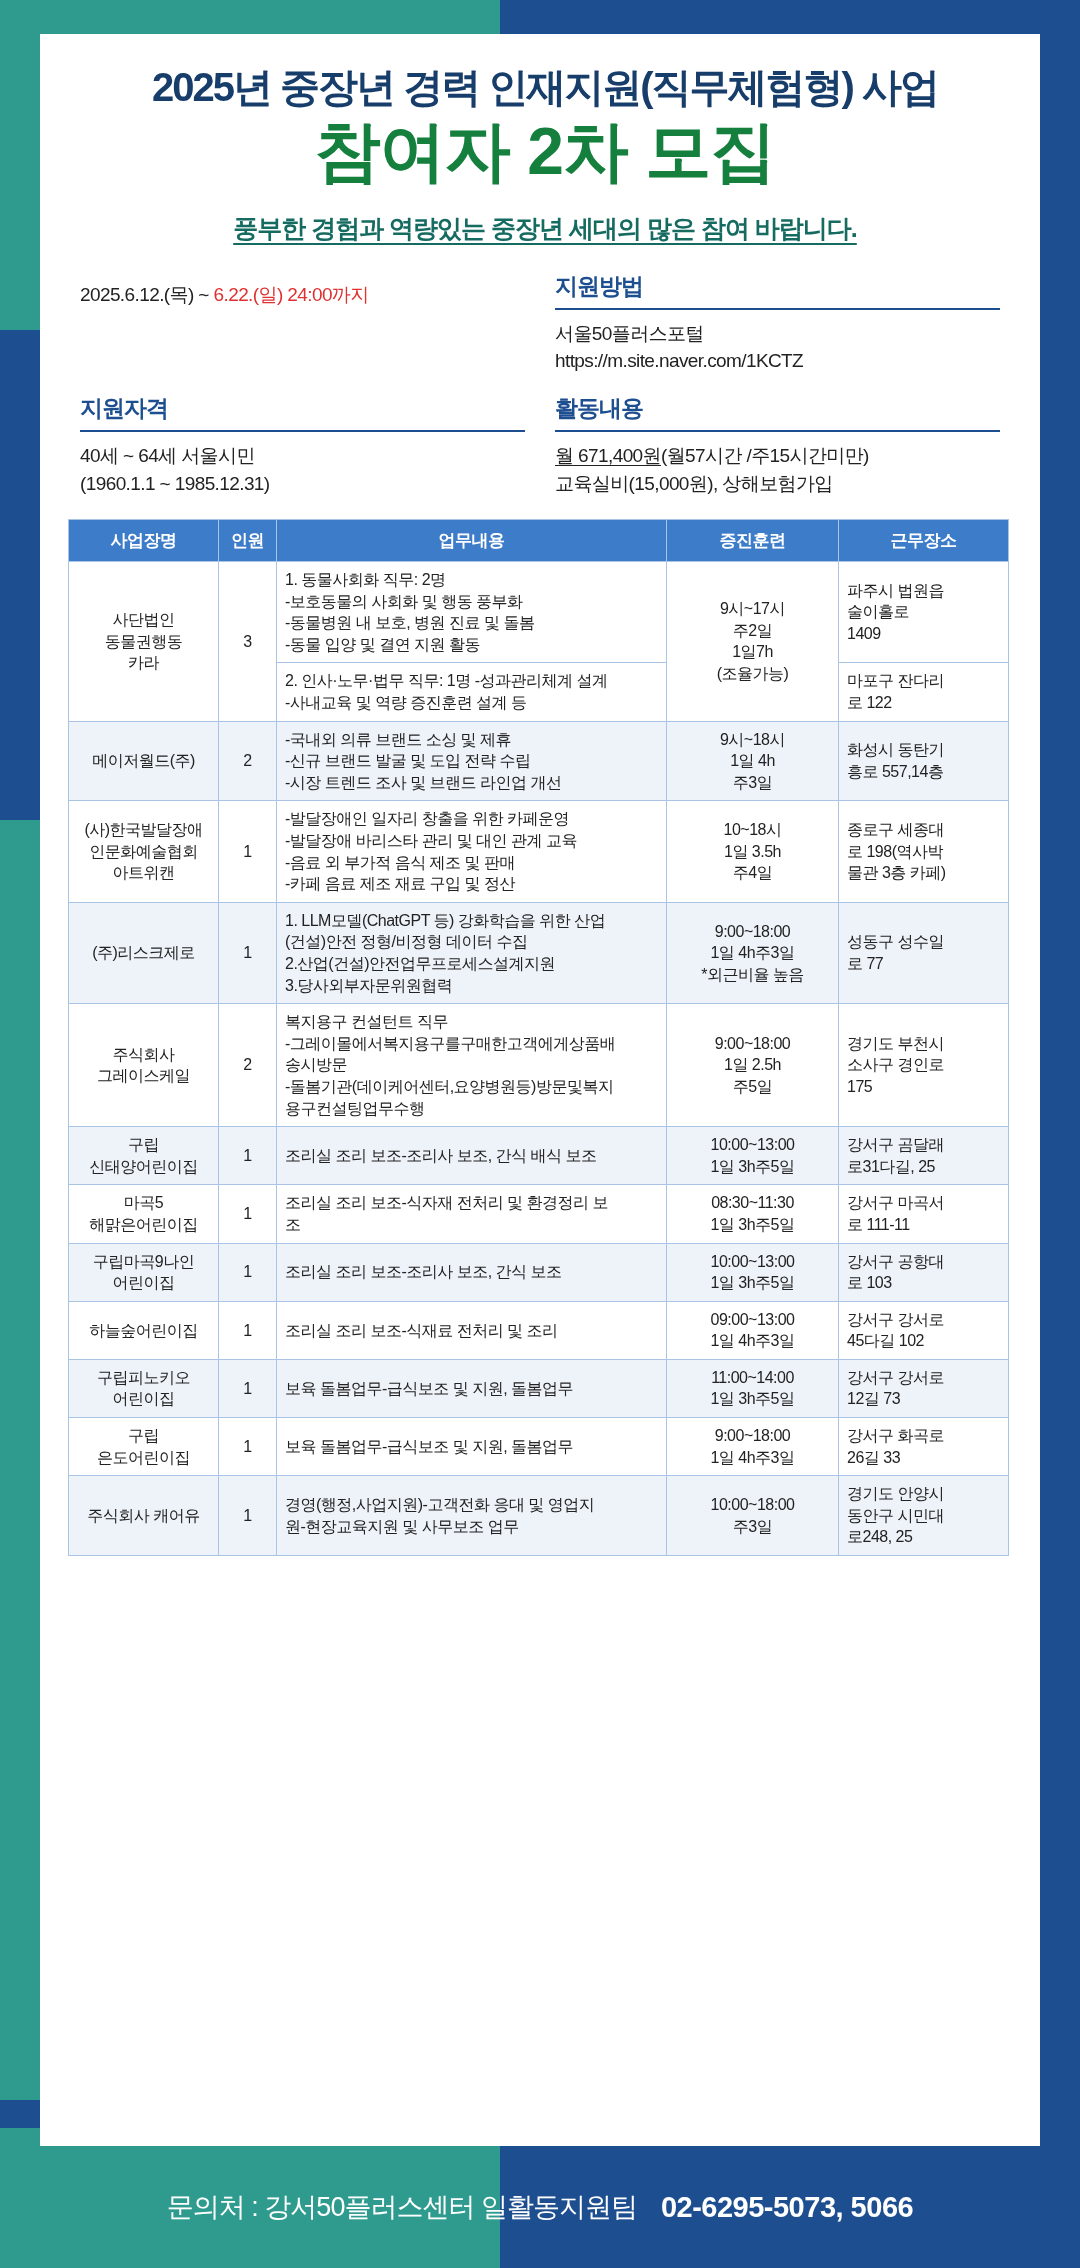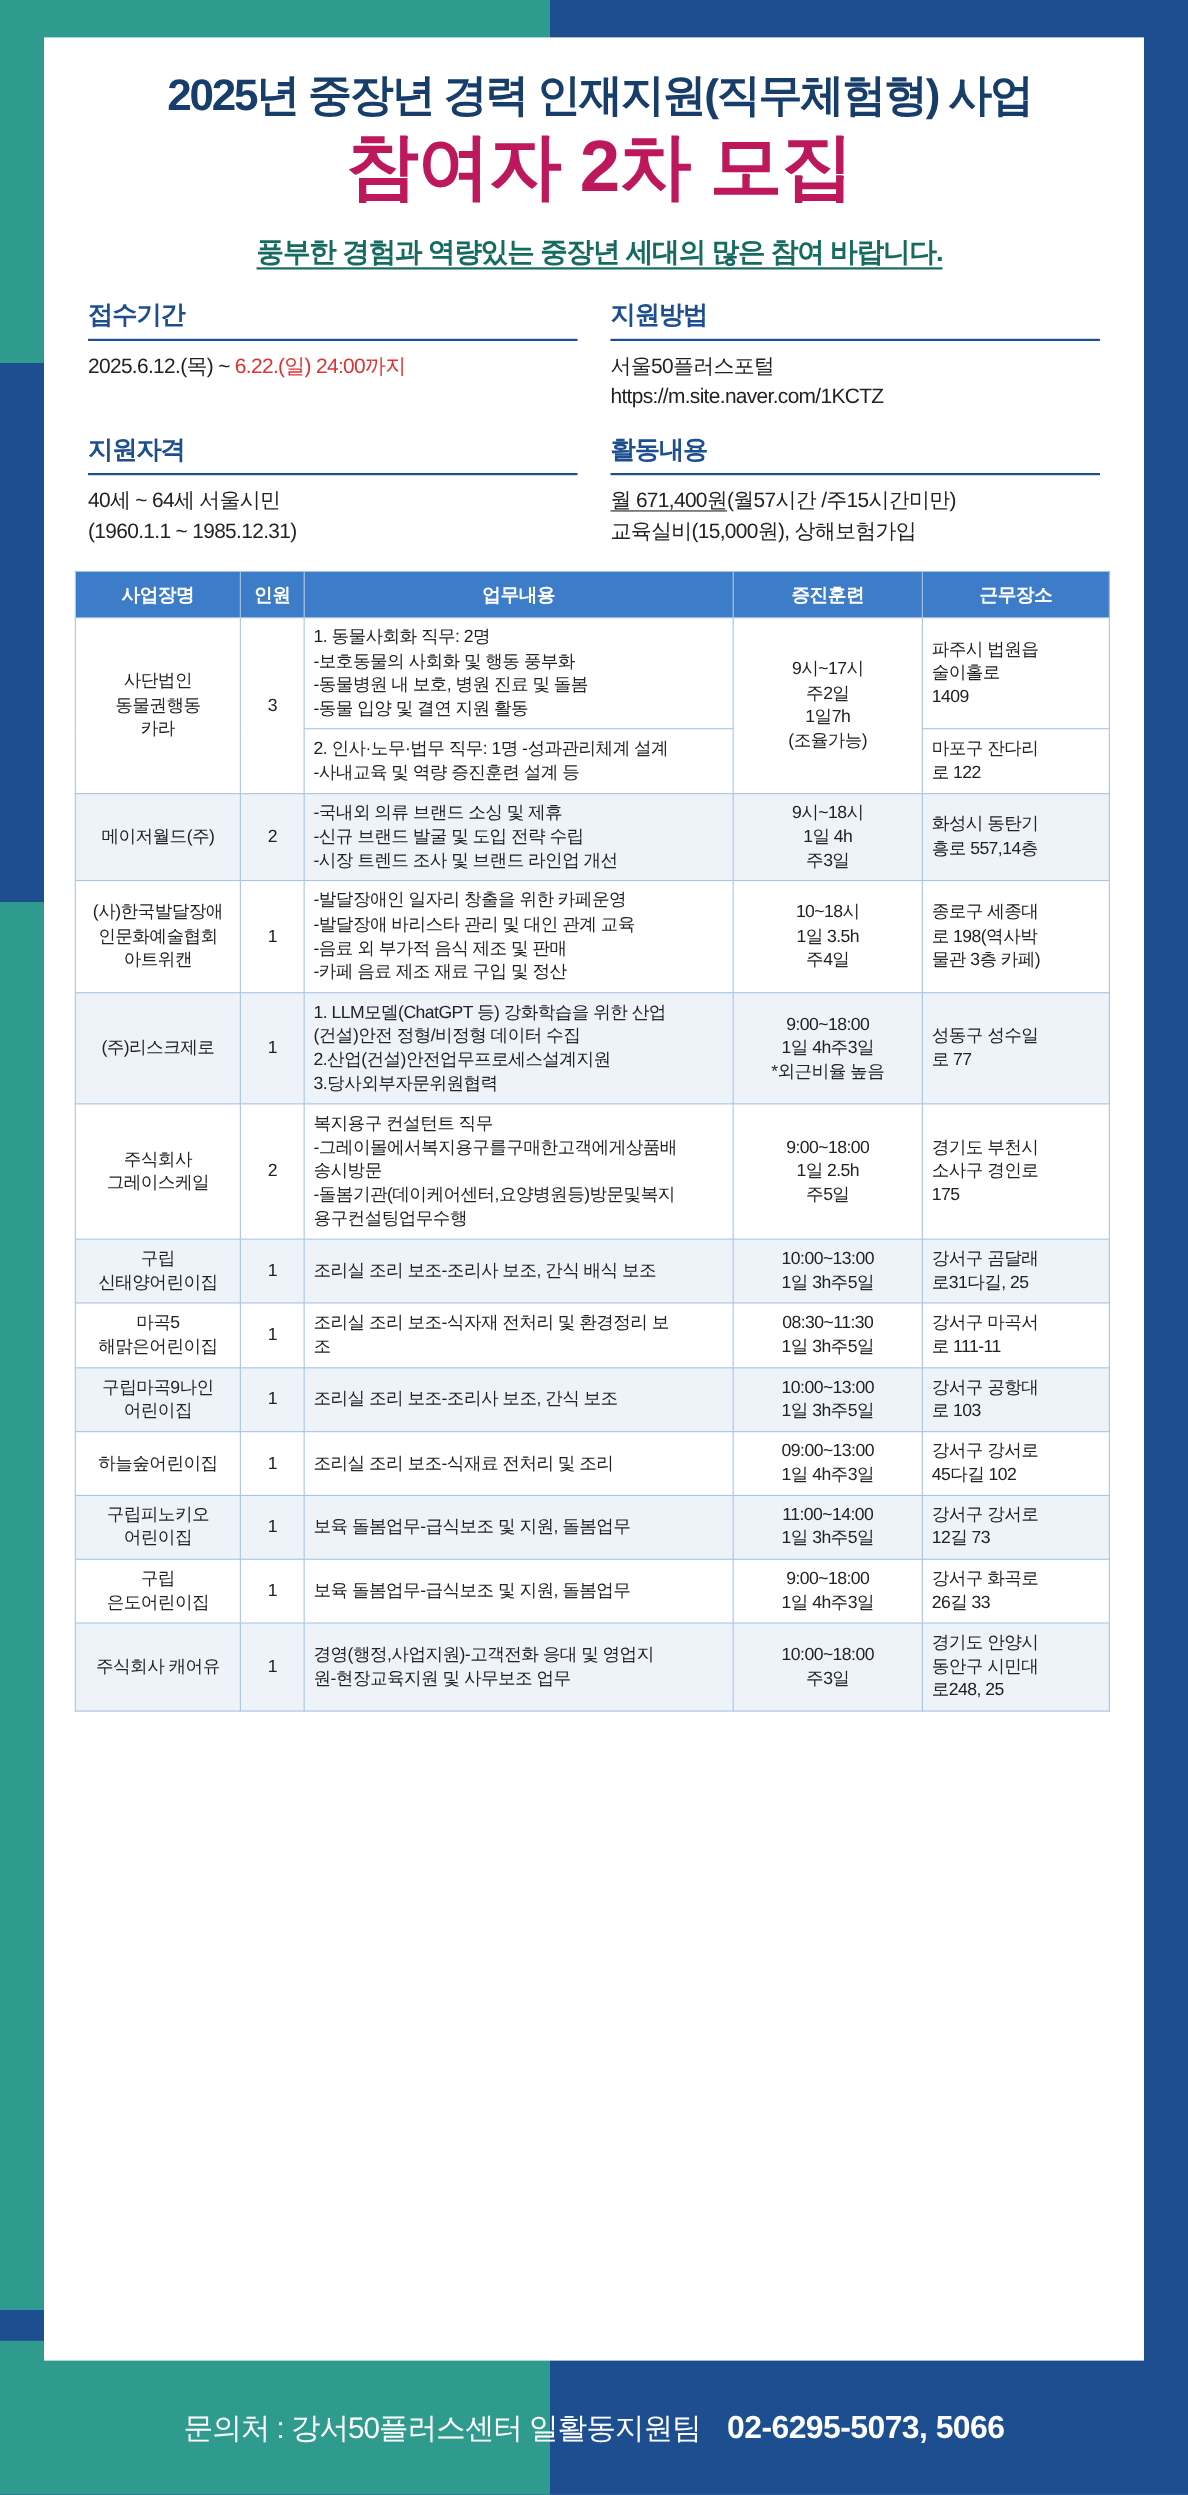--- a/index.html
+++ b/index.html
@@ -65,21 +65,21 @@
     font-size: 40px;
     font-weight: bold;
     color: #173d6b;
     letter-spacing: -2px;
     line-height: 1.15;
     white-space: nowrap;
   }
   .title-2 {
     font-size: 66px;
     font-weight: bold;
-    color: #be185d;
+    color: #15803d;
     letter-spacing: -1px;
     line-height: 1.15;
     margin-top: 4px;
     white-space: nowrap;
   }
   .subtitle {
     margin-top: 22px;
     font-size: 25px;
     font-weight: bold;
     color: #166b61;
@@ -198,21 +198,20 @@
 
   <div class="header">
     <div class="title-1">2025년 중장년 경력 인재지원(직무체험형) 사업</div>
     <div class="title-2">참여자 2차 모집</div>
     <div class="subtitle">풍부한 경험과 역량있는 중장년 세대의 많은 참여 바랍니다.</div>
   </div>
 
   <div class="info">
 
     <div class="info-block">
-      <div class="info-head">접수기간</div>
       <div class="info-body">
         <span>2025.6.12.(목) ~ </span><span class="red">6.22.(일) 24:00까지</span>
       </div>
     </div>
 
     <div class="info-block">
       <div class="info-head">지원방법</div>
       <div class="info-body">
         <div>서울50플러스포털</div>
         <div>https://m.site.naver.com/1KCTZ</div>

